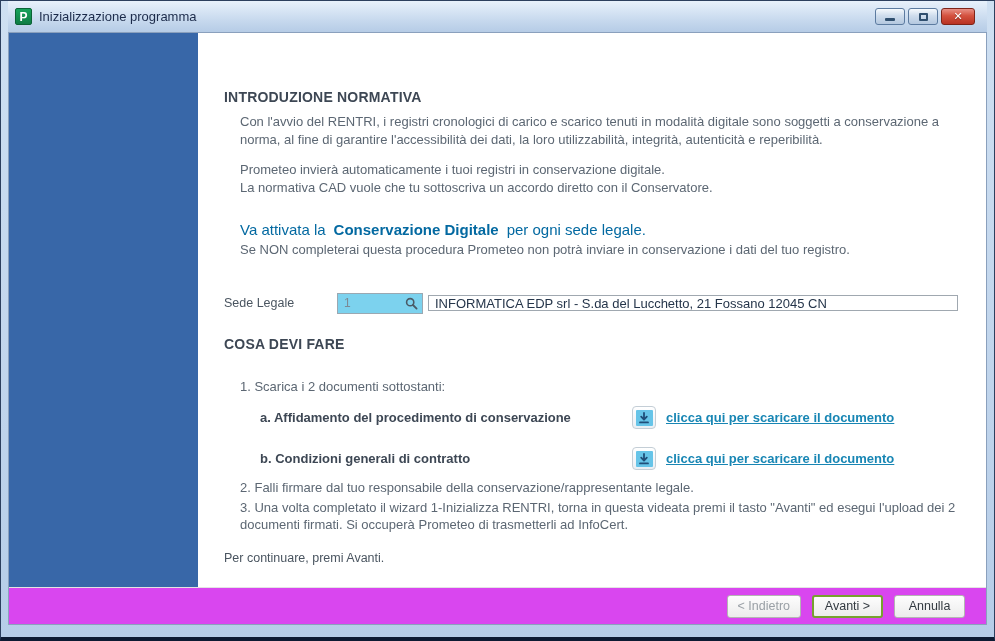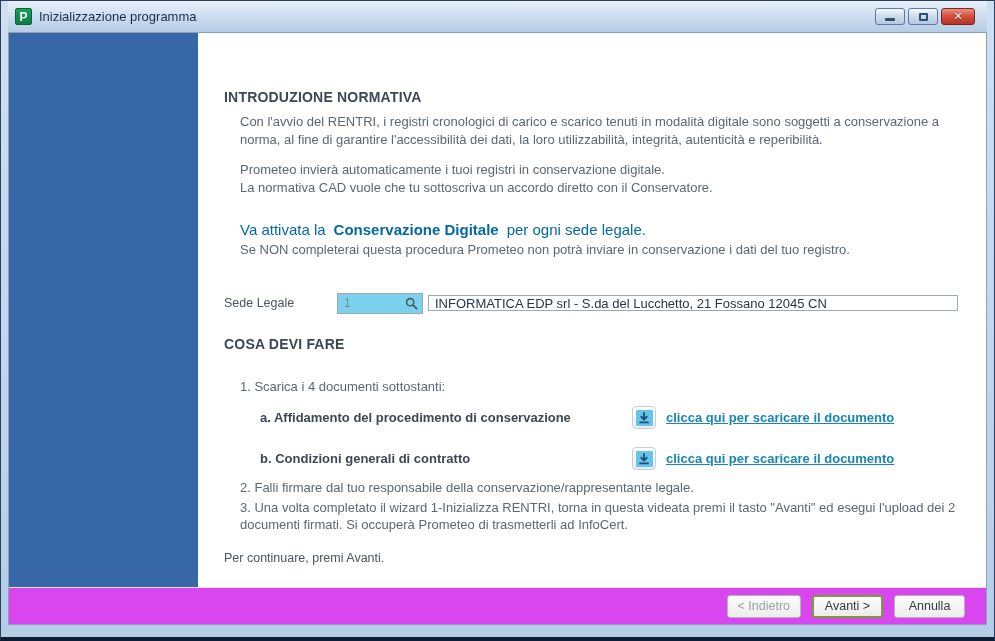--- a/index.html
+++ b/index.html
@@ -183,21 +183,21 @@
           </div>
           <input class="addr-field" type="text" readonly="" value="INFORMATICA EDP srl - S.da del Lucchetto, 21 Fossano 12045 CN" style="">
         </div>
 
         <div class="gap-md"></div>
 
         <div class="h-section">COSA DEVI FARE</div>
 
         <div class="gap-md"></div>
 
-        <p class="step">1. Scarica i 4 documenti sottostanti:</p>
+        <p class="step">1. Scarica i 2 documenti sottostanti:</p>
 
         <div class="doc-row">
           <div class="doc-label">a. Affidamento del procedimento di conservazione</div>
           <div class="dl-btn">
             <span class="dl-glyph">
               <svg width="12" height="12" viewBox="0 0 12 12">
                 <path d="M6 1 v6 M3.2 4.6 L6 7.6 L8.8 4.6" fill="none" stroke="#1f4e79" stroke-width="1.8" stroke-linecap="round" stroke-linejoin="round"></path>
                 <line x1="2" y1="10.4" x2="10" y2="10.4" stroke="#1f4e79" stroke-width="1.8" stroke-linecap="round"></line>
               </svg>
             </span>

